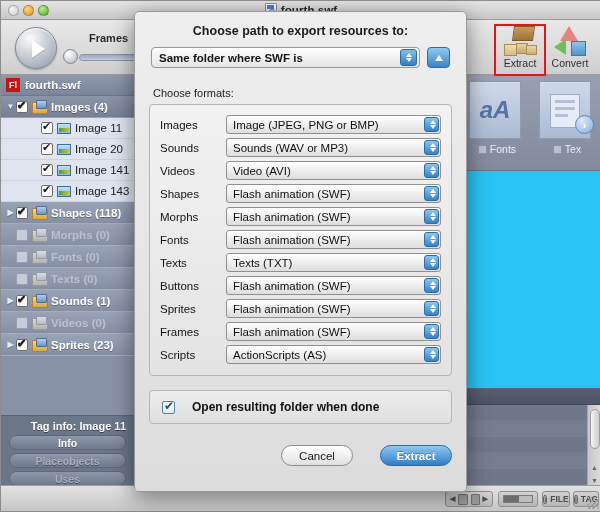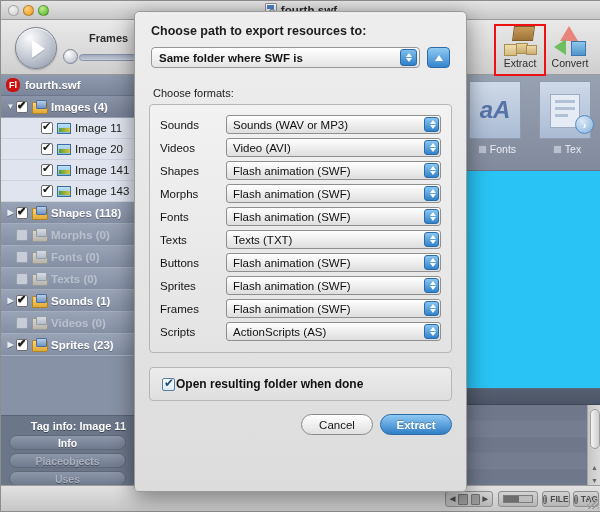--- a/index.html
+++ b/index.html
@@ -114,21 +114,21 @@
   .tree-panel {
     position:absolute; left:0; top:74px; width:133px; height:340px;
     background:#8892a6; overflow:hidden;
   }
   .tree-head {
     height:21px; display:flex; align-items:center; padding-left:5px;
     background:linear-gradient(#8e99ad,#7b869c);
     border-bottom:1px solid #6d778c;
   }
   .fl-badge {
-    width:14px; height:14px; background:#cc1111; border-radius:6px; color:#fff;
+    width:14px; height:14px; background:#cc1111; border-radius:0; color:#fff;
     font-size:9px; font-weight:bold; display:flex; align-items:center; justify-content:center;
     margin-right:5px;
   }
   .tree-head .nm { color:#fff; font-weight:bold; font-size:11.5px; text-shadow:0 1px 0 rgba(0,0,0,.35); }
   .trow {
     height:22px; display:flex; align-items:center; padding-left:4px;
     border-bottom:1px solid rgba(255,255,255,.12);
     background:linear-gradient(#99a3b6,#848fa4);
     color:#ffffff; font-size:11.5px; font-weight:bold;
     text-shadow:0 1px 0 rgba(0,0,0,.3);
@@ -279,21 +279,21 @@
   
   .dialog {
     position:absolute; left:133px; top:10px; width:333px; height:481px;
     background:linear-gradient(#eeeeee,#dcdcdc);
     border:1px solid #9a9a9a; border-radius:5px 5px 4px 4px;
     box-shadow:0 6px 22px rgba(0,0,0,.45);
     z-index:20;
   }
   .dlg-top { padding:12px 16px 10px 16px; }
   .dlg-title {
-    text-align:left; font-size:12.5px; font-weight:bold; color:#1c1c1c; margin-bottom:9px;
+    text-align:center; font-size:12.5px; font-weight:bold; color:#1c1c1c; margin-bottom:9px;
   }
   .pathrow { display:flex; align-items:center; gap:7px; }
   .popup {
     flex:1; height:21px; border:1px solid #979797; border-radius:4px;
     background:linear-gradient(#ffffff,#e4e4e4);
     display:flex; align-items:center; padding:0 22px 0 7px; position:relative;
     font-size:11.5px; font-weight:bold; color:#151515;
   }
   .popup .stepper {
     position:absolute; right:2px; top:1px; width:17px; height:17px; border-radius:3px;
@@ -336,29 +336,29 @@
   .fpopup .stepper2:before, .fpopup .stepper2:after {
     content:""; position:absolute; left:4.5px; border-left:3px solid transparent; border-right:3px solid transparent;
   }
   .fpopup .stepper2:before { top:2px; border-bottom:4px solid #ffffff; }
   .fpopup .stepper2:after  { bottom:2px; border-top:4px solid #ffffff; }
 
   .dlg-bottom { margin:14px 14px 0 14px; }
   .optbox {
     border:1px solid #b6b6b6; border-radius:4px;
     background:linear-gradient(#ececec,#dfdfdf);
-    padding:9px 12px; display:flex; align-items:center; gap:1px;
+    padding:9px 12px; display:flex; align-items:center; gap:17px;
   }
   .dcb {
     width:13px; height:13px; border:1px solid #5a7fa5; border-radius:2px;
     background:linear-gradient(#ffffff,#dce9f5); position:relative; flex:0 0 13px;
   }
   .dcb.on:after { content:"✔"; position:absolute; left:1px; top:-3px; font-size:12px; color:#1d4f87; }
   .optbox .otxt { font-size:12px; font-weight:bold; color:#121212; }
-  .btnrow { display:flex; justify-content:flex-end; gap:7px; margin-top:13px; }
+  .btnrow { display:flex; justify-content:flex-end; gap:27px; margin-top:21px; }
   .btn {
     min-width:72px; height:21px; border-radius:11px; border:1px solid #8b8b8b;
     background:linear-gradient(#ffffff,#e0e0e0);
     font-size:11.5px; color:#161616;
     display:flex; align-items:center; justify-content:center; padding:0 14px;
   }
   .btn.primary {
     border-color:#2c6aa6;
     background:linear-gradient(#8ec8f2,#2f7ec7);
     color:#ffffff; font-weight:bold; text-shadow:0 -1px 0 rgba(0,0,0,.25);
@@ -563,20 +563,27 @@
           </div>
           <div class="updisc"></div>
         </div>
       </div>
 
       <div class="dlg-body">
         <div class="formats-label">Choose formats:</div>
         <div class="formats-box">
 
           <div class="frow">
+            <span class="flabel">Images</span>
+            <span class="fpopup">
+              <span>Image (JPEG, PNG or BMP)</span>
+              <span class="stepper2"></span>
+            </span>
+          </div>
+          <div class="frow">
             <span class="flabel">Sounds</span>
             <span class="fpopup">
               <span>Sounds (WAV or MP3)</span>
               <span class="stepper2"></span>
             </span>
           </div>
           <div class="frow">
             <span class="flabel">Videos</span>
             <span class="fpopup">
               <span>Video (AVI)</span>

